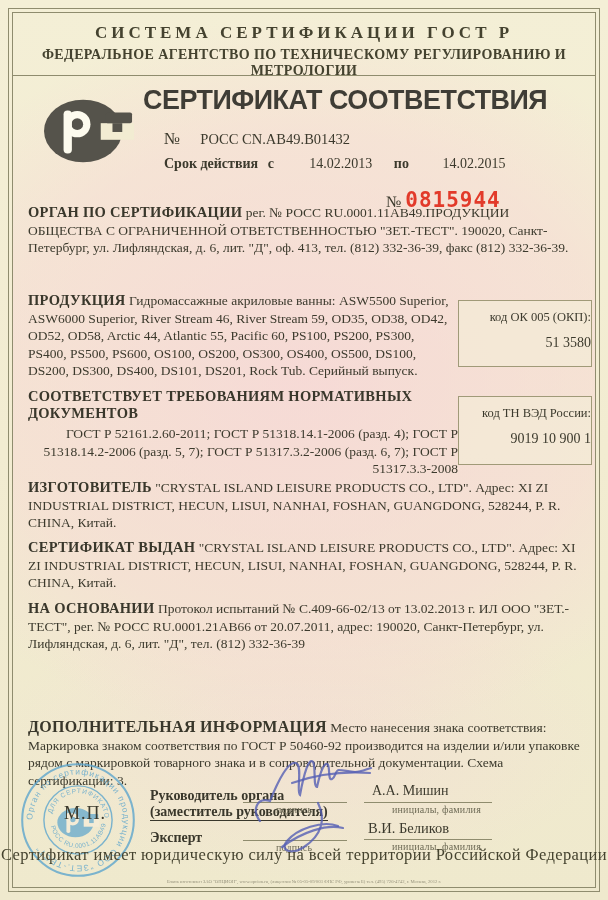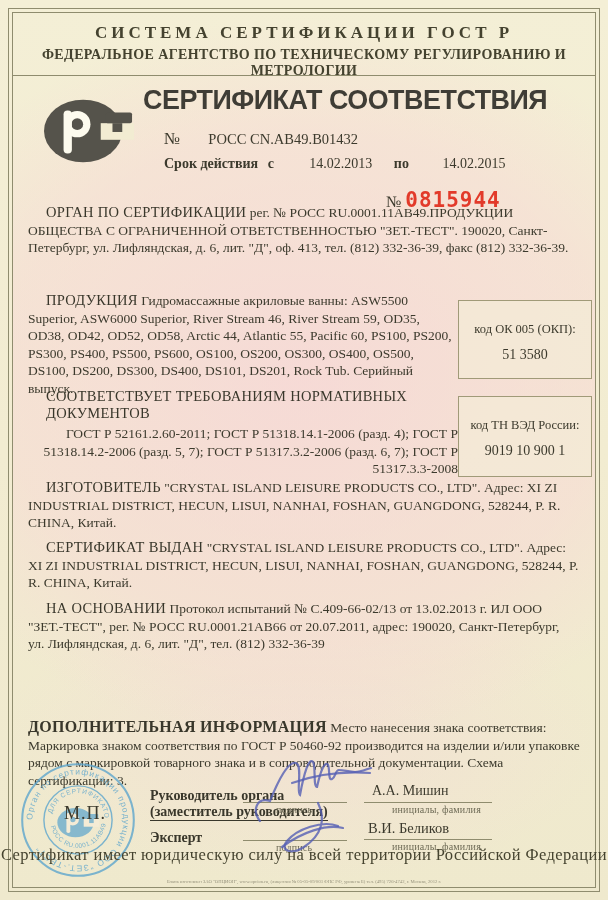--- a/index.html
+++ b/index.html
@@ -23,25 +23,25 @@
   }
   .sys1{margin-top:10px; font-size:17px; font-weight:bold; letter-spacing:4px; color:#44422f;}
   .sys2{margin-top:4px; font-size:14px; font-weight:bold; letter-spacing:0.4px; color:#44422f;}
   .doc-title{
     position:absolute; left:143px; top:84px;
     font-family:"Liberation Sans", sans-serif; font-weight:bold; font-size:28px;
     letter-spacing:-0.5px; color:#3f3d36; transform:scaleX(.96); transform-origin:left;
   }
   .num-label{font-size:17px;}
   .body-text{font-size:13.5px; line-height:17.5px;}
-  .lbl{font-weight:normal; font-size:14.5px; letter-spacing:0.3px; color:#39372b;margin-left:18px;}
+  .lbl{font-weight:bold; font-size:14.5px; letter-spacing:0.3px; color:#39372b;}
   .lbl-big{font-weight:bold; font-size:16px; letter-spacing:0.3px; color:#39372b;}
   .code-box{
     position:absolute; width:132px; border:1px solid #a09a78;
-    background:rgba(243,238,215,.55); text-align:center; font-size:12.5px; padding-top:21px;
+    background:rgba(243,238,215,.55); text-align:right; font-size:12.5px; padding-top:9px;
   }
   .code-box .val{margin-top:10px; font-size:14px;}
   .red-num{
     font-family:"DejaVu Sans Mono", monospace; font-weight:bold;
     font-size:21px; letter-spacing:1px; color:#e23a2a;
   }
   .sig-label{font-weight:bold; font-size:14px; color:#39372b;}
   .sig-line{position:absolute; border-top:1px solid #8f8c6e; height:0;}
   .micro{font-size:10px; color:#6e6b56; letter-spacing:0.2px;}
   .legal{
@@ -76,21 +76,21 @@
       <circle cx="34" cy="26" r="13.5" fill="#fdfbee"></circle>
       <circle cx="34" cy="26" r="6" fill="#55534b"></circle>
       <rect x="20" y="12" width="8.5" height="44" rx="4" fill="#fdfbee"></rect>
     </svg>
   </div>
 
   <div class="doc-title">СЕРТИФИКАТ СООТВЕТСТВИЯ</div>
 
   <div class="abs" style="left:164px; top:129px;">
     <span class="num-label">№</span>
-    <span style="font-size:14.5px; margin-left:24px;">РОСС CN.АВ49.В01432</span>
+    <span style="font-size:14.5px; margin-left:16px;">РОСС CN.АВ49.В01432</span>
   </div>
 
   <div class="abs" style="left:164px; top:156px; font-size:14px;">
     <span style="font-weight:bold;">Срок действия</span>
     <span style="font-weight:bold; margin-left:6px;">с</span>
     <span style="margin-left:32px;">14.02.2013</span>
     <span style="font-weight:bold; margin-left:18px;">по</span>
     <span style="margin-left:30px;">14.02.2015</span>
   </div>
 

